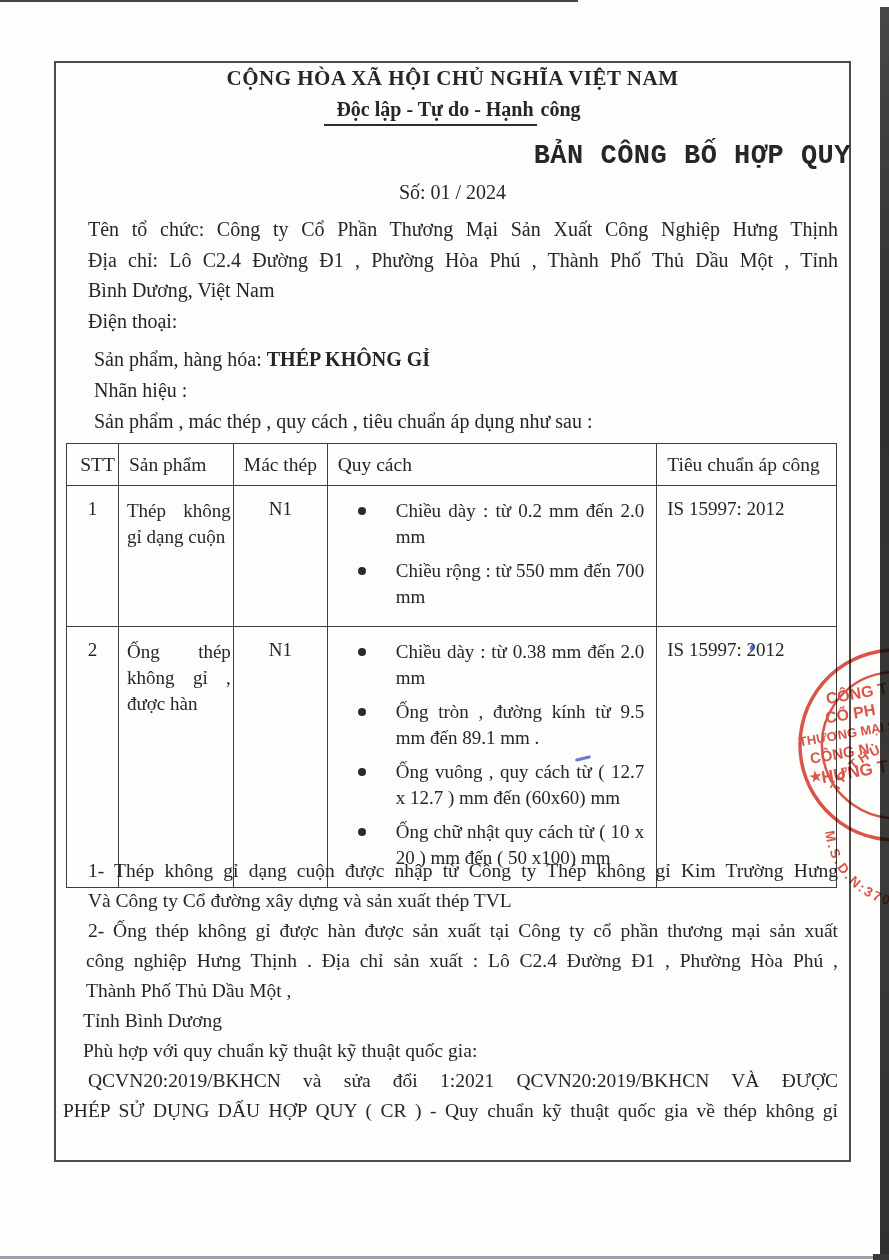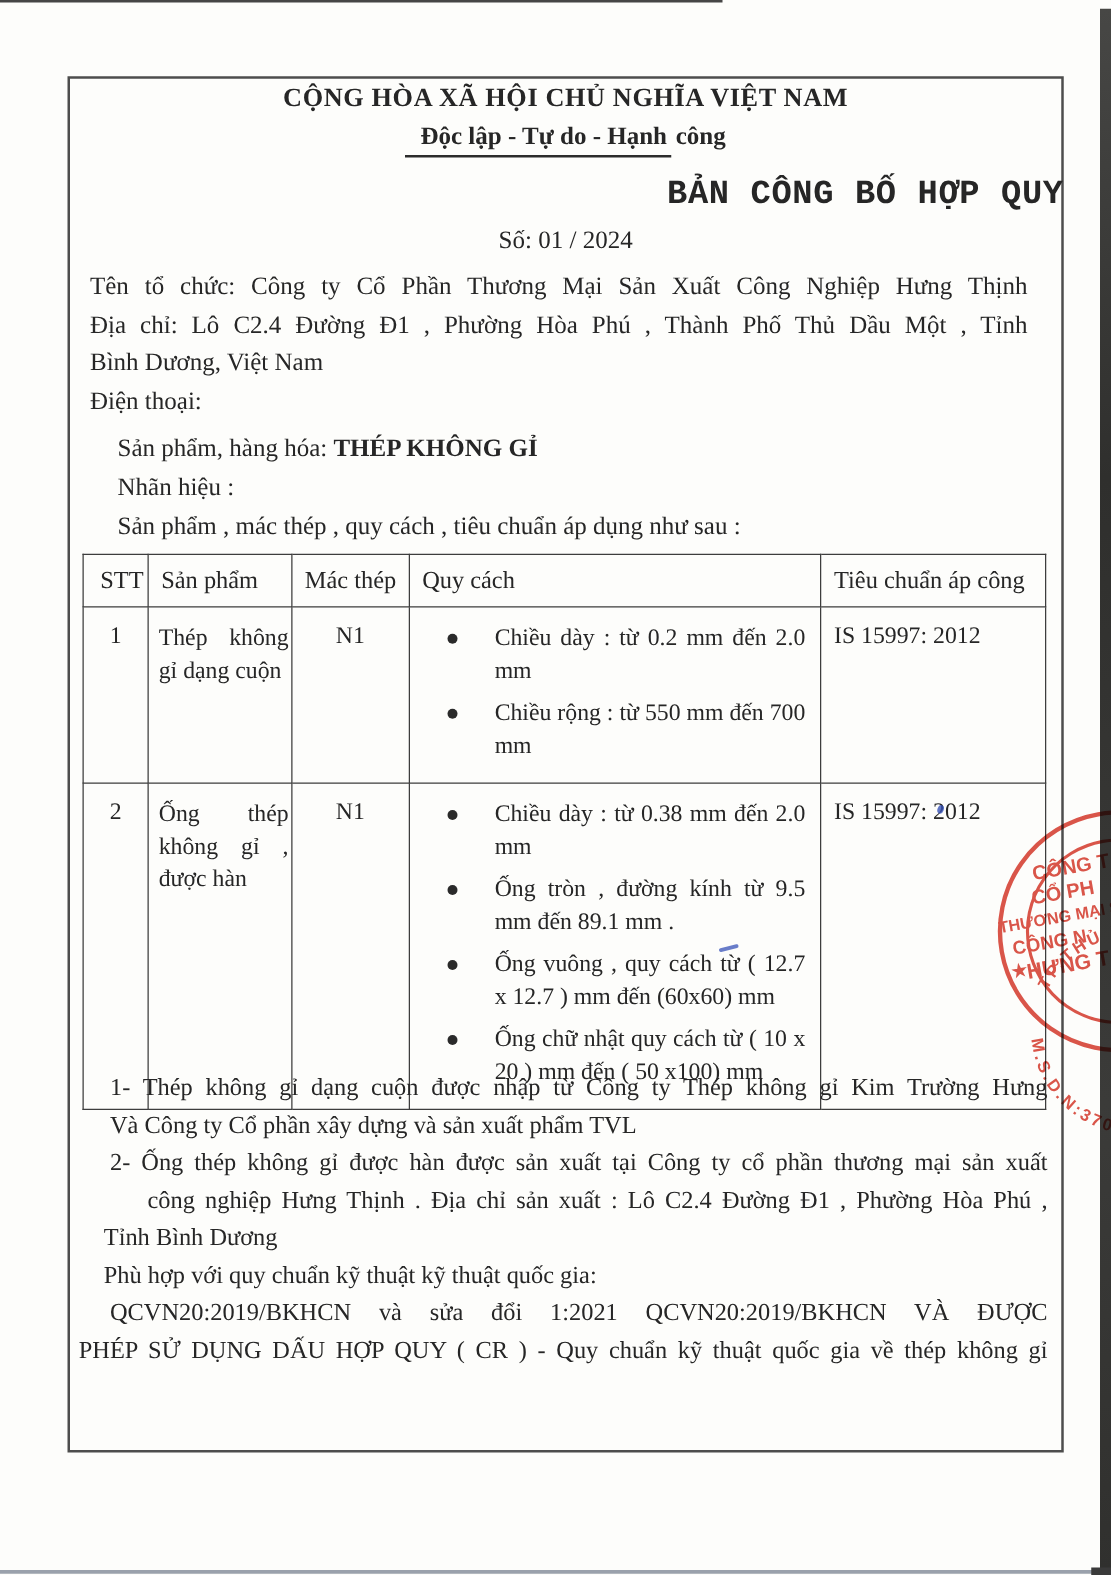--- a/index.html
+++ b/index.html
@@ -20,21 +20,21 @@
   
   .nat { position:absolute; left:54px; top:66px; width:797px; text-align:center; }
   .nat-country { font-size:21px; font-weight:bold; letter-spacing:.5px; }
   .nat-motto { margin-top:7px; font-size:20px; font-weight:bold; }
   .nat-motto .u { display:inline-block; border-bottom:2.5px solid #2c2c2c; padding:0 3px 3px 12px; }
   .nat-motto .tail { display:inline-block; padding-left:4px; }
   .doc-title { position:absolute; left:54px; top:141px; width:797px; text-align:right;
     font-size:27px; font-weight:bold; letter-spacing:.5px;font-family:Liberation Mono, monospace; }
   .doc-no { position:absolute; left:54px; top:181px; width:797px; text-align:center; font-size:20px; }
   
-  .info1 { position:absolute; left:72px; top:214px; width:750px; font-size:20px; line-height:30.5px; }
+  .info1 { position:absolute; left:88px; top:214px; width:750px; font-size:20px; line-height:30.5px; }
   .info2 { position:absolute; left:94px; top:344px; width:744px; font-size:20px; line-height:31px; }
   .jl { text-align:justify; text-align-last:justify; }
   .bold { font-weight:bold; }
   
   table.spec { position:absolute; left:66px; top:443px; width:771px; border-collapse:collapse; font-size:19px;padding-left:36px; }
   table.spec td { border:1.6px solid #3d3d3d; vertical-align:top; }
   table.spec tr.hdr td { height:42px; vertical-align:middle; padding-left:10px; font-size:19.5px; }
   table.spec td.c { text-align:center; padding-left:0; }
   tr.r1 td { height:100px; }
   tr.r2 td { height:231px; }
@@ -42,21 +42,21 @@
   td.sp { padding:12px 2px 0 8px; text-align:justify; line-height:26px; }
   td.qc { padding:12px 8px 8px 0; }
   td.tc { padding:12px 0 0 10px; }
   ul.qclist { list-style:none; }
   ul.qclist li { position:relative; padding-left:68px; padding-right:4px; margin-bottom:9px;
     text-align:justify; line-height:25.5px; }
   ul.qclist li::before { content:""; position:absolute; left:30px; top:9px; width:8px; height:8px;
     border-radius:50%; background:#2a2a2a; }
   
   .notes { position:absolute; left:63px; top:856px; width:775px; font-size:19.5px; line-height:30px; }
-  .ml25 { margin-left:25px; } .ml55 { margin-left:55px; } .ml20 { margin-left:20px; }
+  .ml25 { margin-left:25px; } .ml55 { margin-left:23px; } .ml20 { margin-left:20px; }
   
   .speck1 { position:absolute; left:750px; top:644px; width:5px; height:7px; background:#3752b8;
     border-radius:50%; opacity:.8; transform:rotate(20deg); }
   .speck2 { position:absolute; left:575px; top:757px; width:16px; height:3px; background:#3752b8;
     border-radius:2px; opacity:.75; transform:rotate(-14deg); }
   
   .seal { position:absolute; left:735px; top:585px; width:320px; height:320px;
     mix-blend-mode:multiply; opacity:.92; }
   .seal text { font-family:"Liberation Sans", sans-serif; font-weight:bold; }
 </style>
@@ -135,23 +135,24 @@
           <li>Ống chữ nhật quy cách từ ( 10 x 20 ) mm đến ( 50 x100) mm</li>
         </ul>
       </td>
       <td class="tc">IS 15997: 2012</td>
     </tr>
   </tbody>
     </table>
 
   <div class="notes">
     <div class="ml25 jl">1-  Thép không gỉ dạng cuộn được nhập từ Công ty Thép không gỉ Kim Trường Hưng</div>
-    <div class="ml25">Và Công ty Cổ phần xây dựng và sản xuất phẩm TVL</div>
+    <div class="ml25">Và Công ty Cổ đường xây dựng và sản xuất thép TVL</div>
     <div class="ml25 jl">2-  Ống thép không gỉ được hàn được sản xuất tại Công ty cổ phần thương mại sản xuất</div>
     <div class="ml55 jl">công nghiệp Hưng Thịnh . Địa chỉ sản xuất : Lô C2.4 Đường Đ1 , Phường Hòa Phú ,</div>
+    <div class="ml55">Thành Phố Thủ Dầu Một ,</div>
     <div class="ml20">Tỉnh Bình Dương</div>
     <div class="ml20">Phù hợp với quy chuẩn kỹ thuật kỹ thuật quốc gia:</div>
     <div class="ml25 jl">QCVN20:2019/BKHCN  và  sửa  đổi  1:2021  QCVN20:2019/BKHCN  VÀ  ĐƯỢC</div>
     <div class="jl">PHÉP SỬ DỤNG DẤU HỢP QUY ( CR ) -  Quy chuẩn kỹ thuật quốc gia về thép không gỉ</div>
   </div>
 
   <div class="speck1"></div>
   <div class="speck2"></div>
 
   <svg class="seal" viewBox="0 0 320 320">

